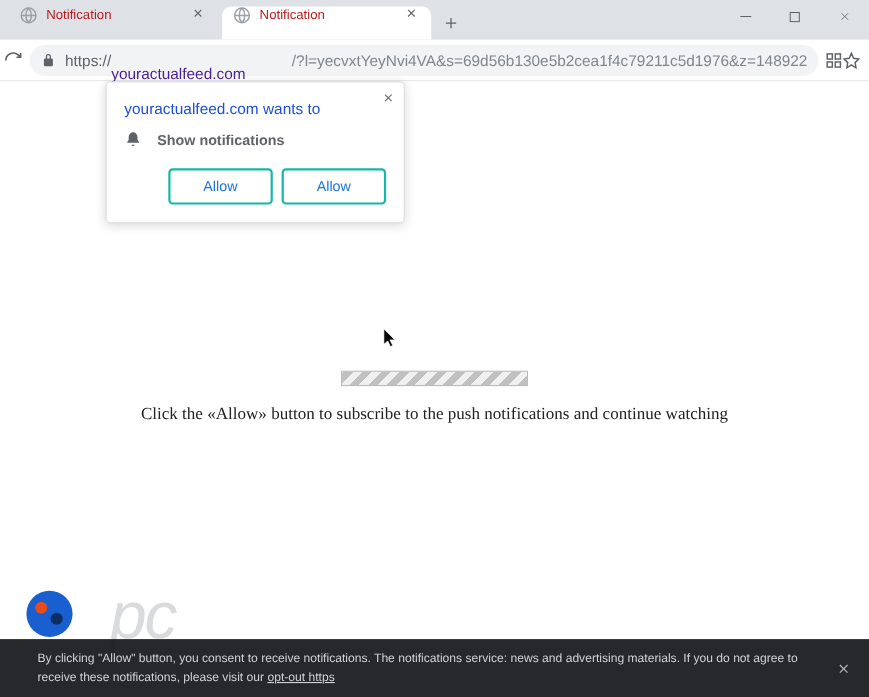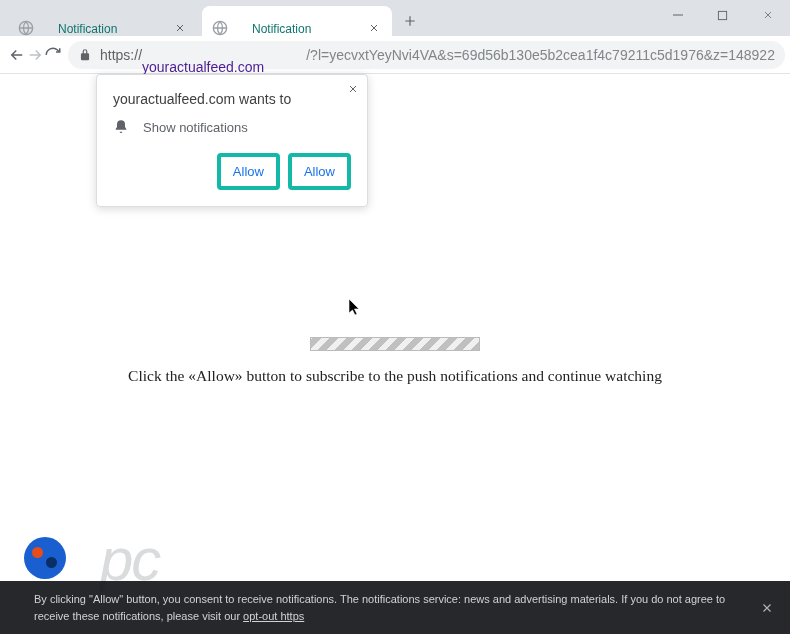--- a/index.html
+++ b/index.html
@@ -1,49 +1,49 @@
 <!DOCTYPE html>
 <html><head>
 <meta charset="utf-8">
 <style>
 * { margin: 0; padding: 0; box-sizing: border-box; font-family: "Segoe UI", Arial, sans-serif; }
 body { width: 790px; height: 634px; background: #fff; overflow: hidden; position: relative; }
 
 
 .titlebar { height: 36px; background: #dee1e6; display: flex; align-items: flex-end; padding-left: 8px; position: relative; }
-.tab { height: 30px; display: flex; align-items: flex-end; padding: 0 10px; font-size: 12px; color: #0f766e; position: relative; width: 190px; margin-right: 4px; gap: 16px; }
+.tab { height: 30px; display: flex; align-items: flex-start; padding: 0 10px; font-size: 12px; color: #b91c1c; position: relative; width: 190px; margin-right: 4px; }
 .tab.active { background: #fff; border-radius: 8px 8px 0 0; }
 .tab .favicon { width: 16px; height: 16px; margin-right: 8px; color: #9aa0a6; flex-shrink: 0; }
 .tab .tab-title { flex: 1; white-space: nowrap; overflow: hidden; text-overflow: ellipsis; }
 .tab .tab-close { width: 14px; height: 14px; color: #5f6368; margin-left: 6px; }
 .newtab { width: 28px; height: 28px; display:flex; align-items:center; justify-content:center; color:#5f6368; margin-bottom:1px;}
 .win-controls { position: absolute; right: 0; top: 0; display: flex; }
 .win-btn { width: 45px; height: 30px; display: flex; align-items: center; justify-content: center; color: #5f6368; }
 
 
-.toolbar { height: 38px; background: #fff; border-bottom: 1px solid #e1e3e5; display: flex; align-items: center; padding: 0 8px; gap: 0; }
+.toolbar { height: 38px; background: #fff; border-bottom: 1px solid #e1e3e5; display: flex; align-items: center; padding: 0 8px; gap: 0; justify-content: flex-end; }
 .nav-btn { width: 30px; height: 30px; display: flex; align-items: center; justify-content: center; border-radius: 50%; color: #5f6368; }
 .nav-btn.disabled { color: #bdc1c6; }
 .omnibox { flex: 1; height: 28px; background: #f1f3f4; border-radius: 14px; display: flex; align-items: center; padding: 0 10px; margin: 0 6px; font-size: 14px; color: #202124; }
 .omnibox .lock { color: #5f6368; margin-right: 8px; }
 .omnibox .proto { color: #5f6368; }
 .omnibox .host { color: #4c1d95; margin-top: 24px; }
 .omnibox .path { color: #80868b; white-space: nowrap; overflow: hidden; margin-left: 42px; }
 .ext-icon { width: 28px; height:28px; display:flex; align-items:center; justify-content:center; color:#5f6368; }
 
 
 .content { position: absolute; top: 74px; left: 0; right: 0; bottom: 0; background: #fff; }
 
 
 .perm { position: absolute; top: 0; left: 96px; width: 272px; background: #fff; border: 1px solid #dadce0; border-radius: 4px; box-shadow: 0 2px 10px rgba(0,0,0,0.15); padding: 16px; z-index: 10; }
-.perm-title { font-size: 14px; color: #404040; margin-bottom: 12px; }
-.perm-row { display: flex; align-items: center; font-size: 13px; color: #5f6368; margin-bottom: 18px; }
+.perm-title { font-size: 14px; color: #1d4ed8; margin-bottom: 12px; }
+.perm-row { display: flex; align-items: center; font-size: 13px; color: #5f6368; margin-bottom: 18px; font-weight: bold; }
 .perm-row svg { margin-right: 14px; }
 .perm-actions { display: flex; justify-content: flex-end; gap: 8px; }
-.perm-btn { padding: 7px 12px; font-size: 13px; border: 4px solid #14b8a6; border-radius: 4px; background: #fff; color: #1a73e8; cursor: pointer; }
+.perm-btn { padding: 7px 30px; font-size: 13px; border: 2px solid #14b8a6; border-radius: 4px; background: #fff; color: #1a73e8; cursor: pointer; }
 .perm-close { position: absolute; top: 8px; right: 8px; color: #5f6368; }
 
 
 .page-center { position: absolute; top: 263px; left: 0; right: 0; text-align: center; }
 .progress { display: inline-block; width: 170px; height: 14px; margin-bottom: 12px; background: repeating-linear-gradient(-45deg, #c0c0c0 0 6px, #f0f0f0 6px 12px); border: 1px solid #bbb; }
 .instruct { font-family: Georgia, serif; font-size: 15.5px; color: #222; }
 
 
 .watermark { position: absolute; left: 100px; bottom: 40px; font-size: 60px; font-weight: 400; letter-spacing: -2px; font-style: italic; display:flex; align-items:center;}
 .wm-pc { color: #d9dbdd; }

